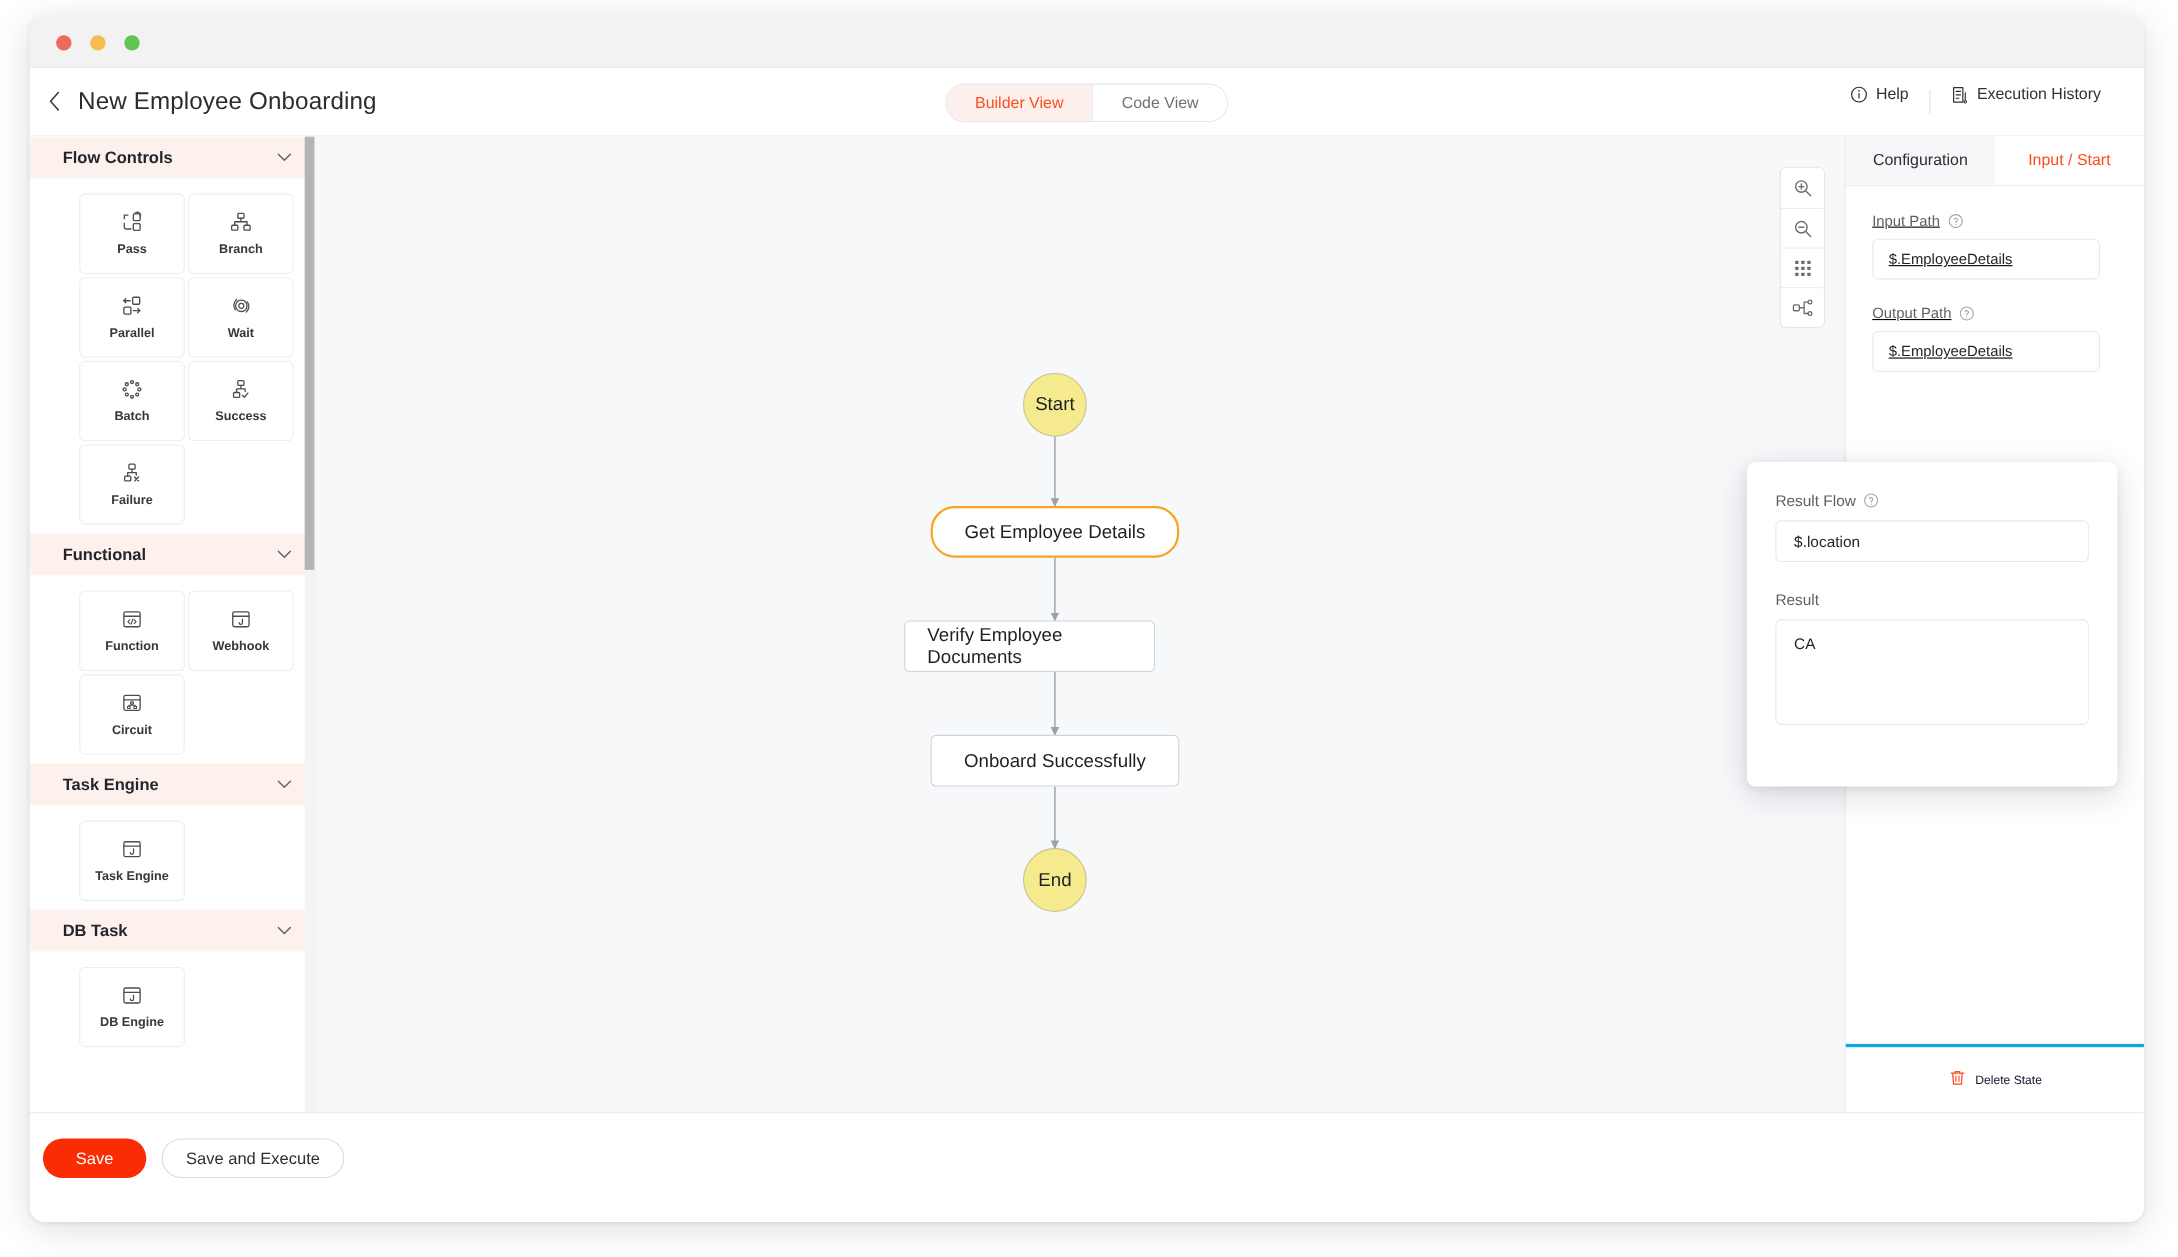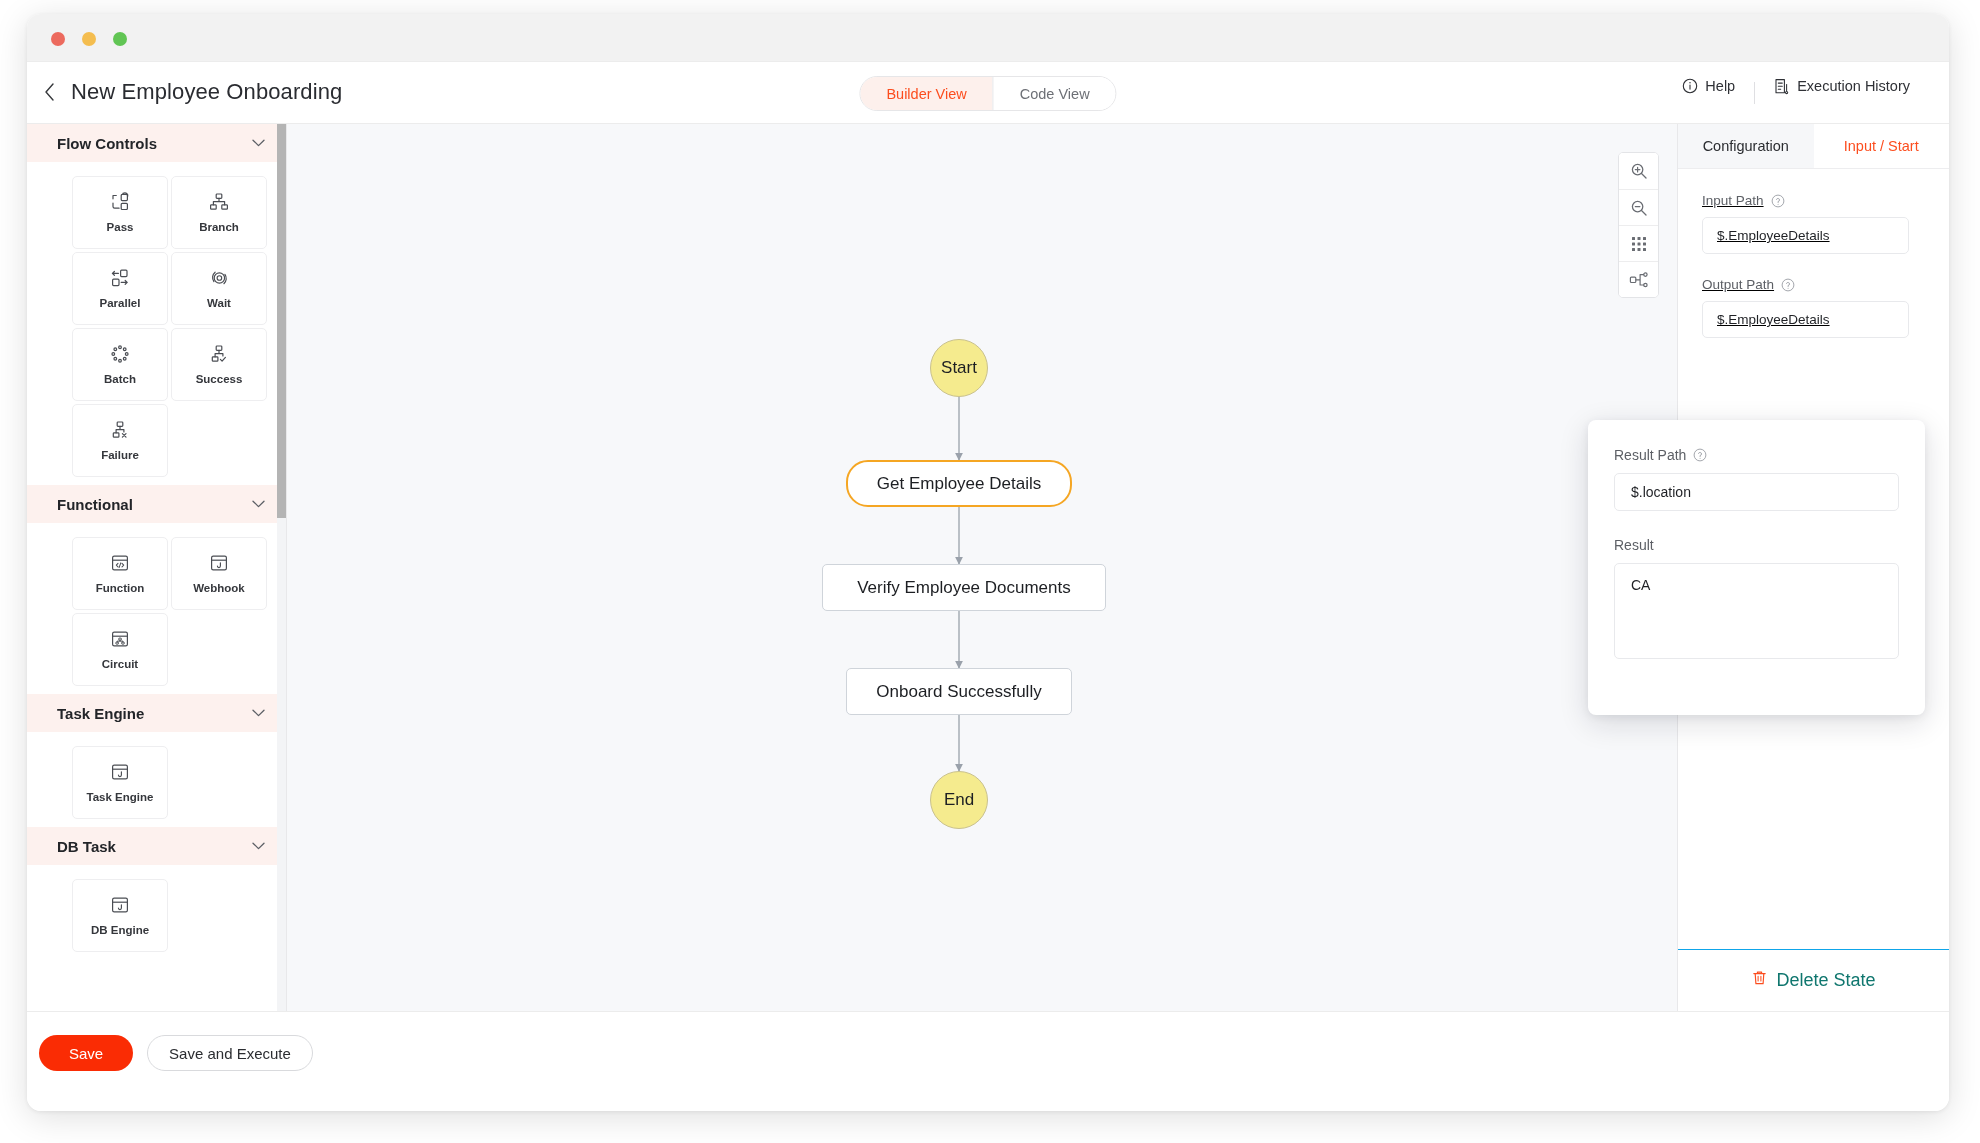--- a/index.html
+++ b/index.html
@@ -303,25 +303,25 @@
     margin-bottom: 23px;
     cursor: text;
   }
 
   
   #delete-state-row {
     position: absolute;
     left: 0; bottom: 0;
     width: 272px;
     height: 62px;
-    border-top: 1px solid #0ea5e9;
+    border-top: 3px solid #0ea5e9;
     display: flex; align-items: center; justify-content: center;
     gap: 9px;
-    color: #0f766e;
-    font-size: 18px;
+    color: #0f172a;
+    font-size: 11px;
     cursor: pointer;
   }
 
   
   #popup-card {
     position: absolute;
     left: 1561px; top: 406px;
     width: 337px;
     height: 295px;
     background: #ffffff;
@@ -641,21 +641,21 @@
       </defs>
       <line x1="672" y1="273" x2="672" y2="336" stroke="#9aa1ab" stroke-width="1.3" marker-end="url(#arrow)"></line>
       <line x1="672" y1="383" x2="672" y2="440" stroke="#9aa1ab" stroke-width="1.3" marker-end="url(#arrow)"></line>
       <line x1="672" y1="487" x2="672" y2="544" stroke="#9aa1ab" stroke-width="1.3" marker-end="url(#arrow)"></line>
       <line x1="672" y1="591" x2="672" y2="647" stroke="#9aa1ab" stroke-width="1.3" marker-end="url(#arrow)"></line>
     </svg>
 
     <div id="flow">
       <div class="node node-terminal" style="left:643px; top:215px;">Start</div>
       <div class="node node-task selected" style="left:559px; top:336px; width:226px;border-radius:22px;">Get Employee Details</div>
-      <div class="node node-task" style="left:535px; top:440px; width:284px;">Verify Employee Documents</div>
+      <div class="node node-task" style="left:535px; top:440px; width:228px;">Verify Employee Documents</div>
       <div class="node node-task" style="left:559px; top:544px; width:226px;">Onboard Successfully</div>
       <div class="node node-terminal" style="left:643px; top:647px;">End</div>
     </div>
 
     <div id="canvas-toolbar">
       <div class="ctb-btn">
         <svg width="18" height="18" viewBox="0 0 18 18" fill="none">
           <circle cx="7.6" cy="7.6" r="5.2" stroke="#6a6d73" stroke-width="1.3"></circle>
           <path d="M11.5 11.5 L16 16" stroke="#6a6d73" stroke-width="1.3" stroke-linecap="round"></path>
           <path d="M5.3 7.6 h4.6 M7.6 5.3 v4.6" stroke="#6a6d73" stroke-width="1.2" stroke-linecap="round"></path>
@@ -734,21 +734,21 @@
           <path d="M3.2 3.6 l0.7 10 h7.2 l0.7 -10" stroke="#fc4d1e" stroke-width="1.15" stroke-linejoin="round"></path>
           <path d="M6.1 6.2 v4.8 M8.9 6.2 v4.8" stroke="#fc4d1e" stroke-width="1.05" stroke-linecap="round"></path>
         </svg>
       </span>
       <span>Delete State</span>
     </div>
   </div>
 
   <div id="popup-card">
     <div class="field-label">
-      <span>Result Path</span>
+      <span>Result Flow</span>
       <span class="help-circle">
         <svg width="14" height="14" viewBox="0 0 14 14" fill="none">
           <circle cx="7" cy="7" r="5.9" stroke="#a4a7ad" stroke-width="1"></circle>
           <path d="M5.5 5.4 a1.55 1.55 0 1 1 1.6 2.1 v1" stroke="#a4a7ad" stroke-width="1" stroke-linecap="round" fill="none"></path>
           <circle cx="7.1" cy="10.2" r="0.55" fill="#a4a7ad"></circle>
         </svg>
       </span>
     </div>
     <div id="popup-result-path">$.location</div>
 

